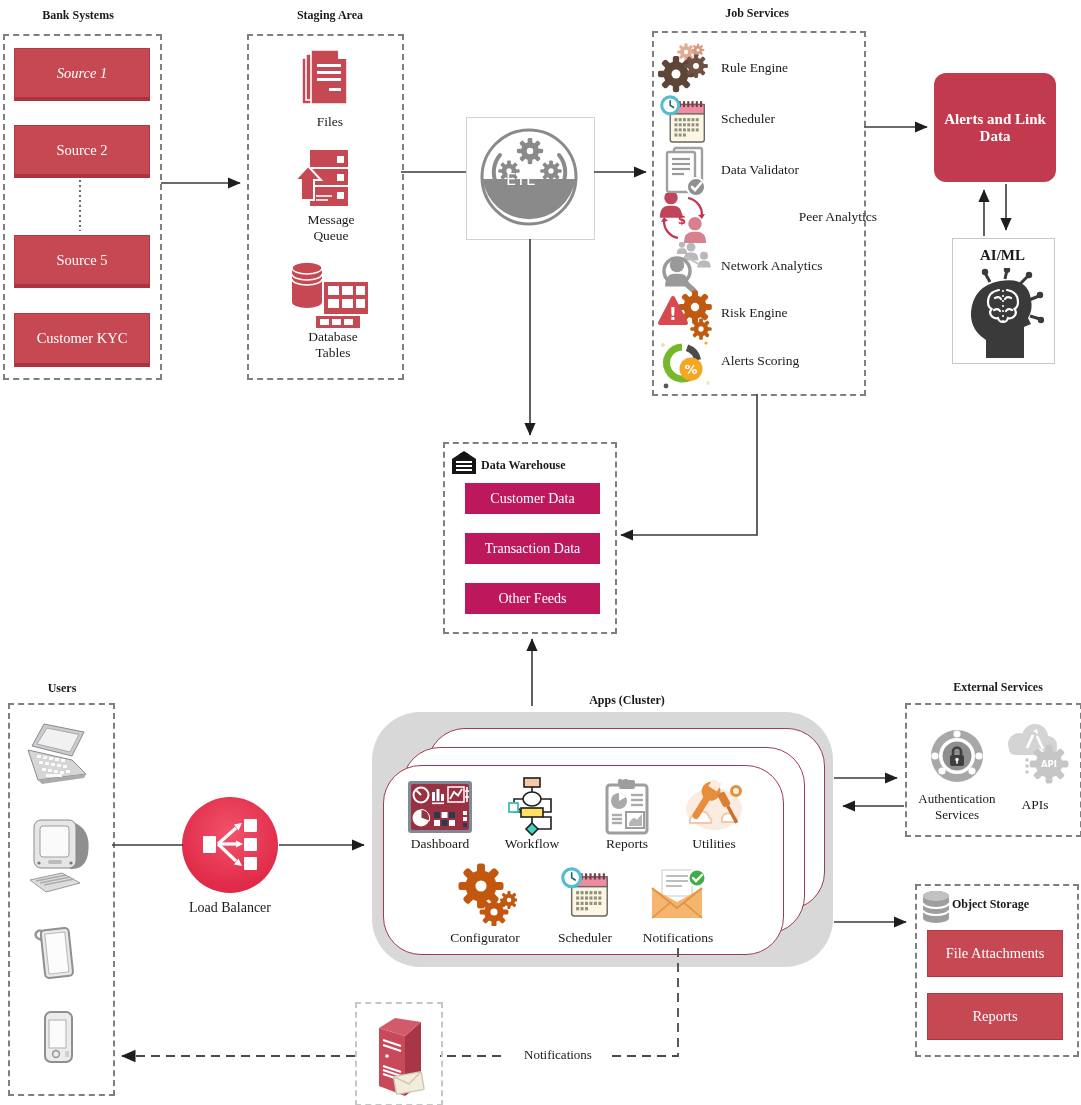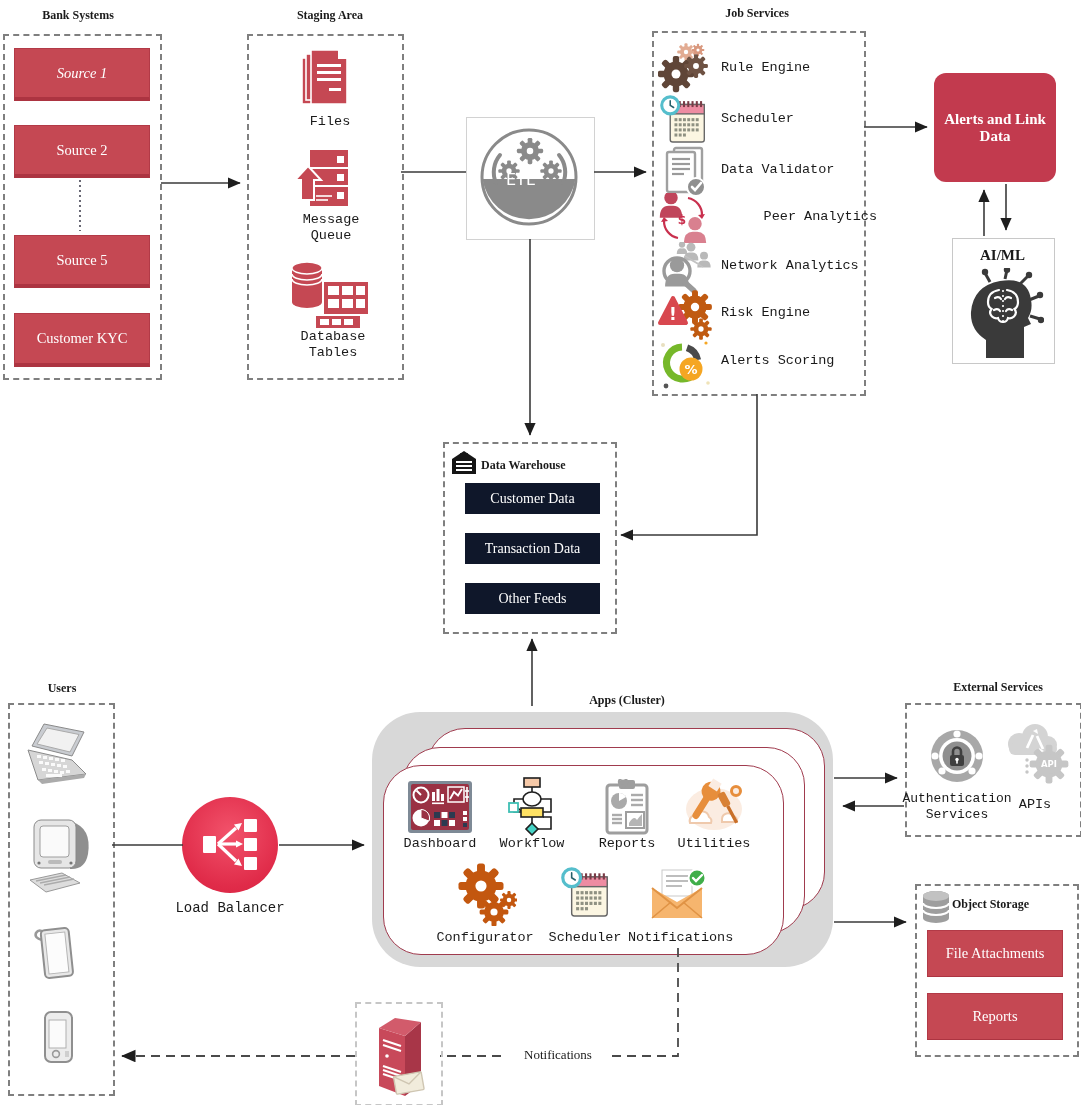--- a/index.html
+++ b/index.html
@@ -1,24 +1,24 @@
 <!DOCTYPE html>
 <html><head>
 <meta charset="utf-8">
 <style>
   html,body{margin:0;padding:0;background:#fff;}
   .canvas{position:relative;width:1081px;height:1105px;background:#fff;overflow:hidden;
           font-family:"Liberation Serif","DejaVu Serif",serif;color:#1a1a1a;}
   .abs{position:absolute;}
   .gtitle{font-weight:bold;font-size:12px;text-align:center;white-space:nowrap;}
-  .lbl{font-size:13.5px;text-align:center;line-height:16px;font-family:Liberation Mono, monospace;}
+  .lbl{font-size:13.5px;text-align:center;line-height:16px;}
   .dashbox{border:2px dashed #7f7f7f;}
   .red{background:#C54853;border:1px solid #B23A47;border-bottom:4px solid #AC3441;
        color:#fff;font-size:14.5px;display:flex;align-items:center;justify-content:center;text-align:center;}
-  .grayb{background:#0f172a;color:#fff;font-size:14px;display:flex;align-items:center;justify-content:center;}
+  .grayb{background:#be185d;color:#fff;font-size:14px;display:flex;align-items:center;justify-content:center;}
   .overlay{position:absolute;left:0;top:0;z-index:5;pointer-events:none;}
   .iconwrap{display:flex;align-items:center;justify-content:center;}
   .linelabel{z-index:6;background:#fff;font-size:13px;text-align:center;line-height:18px;}
 </style>
 </head>
 <body>
 
 <div class="canvas">
 
 <svg width="0" height="0" style="position:absolute">

